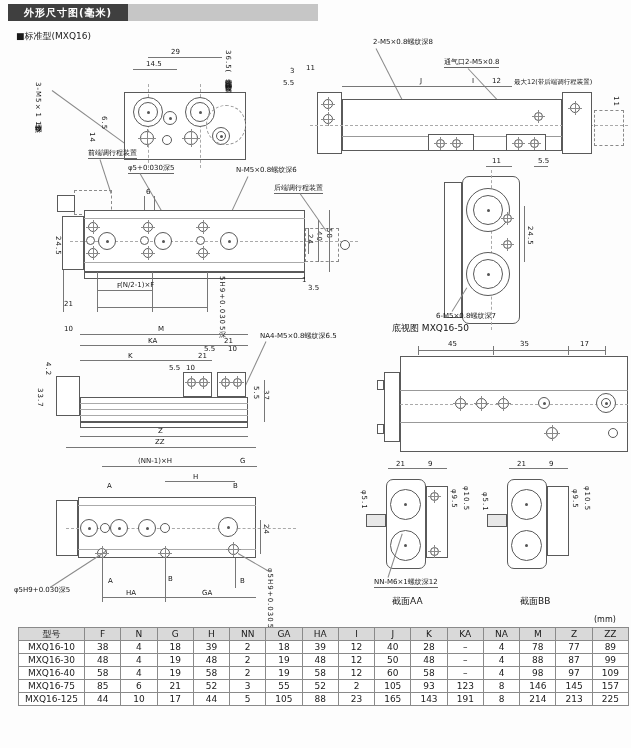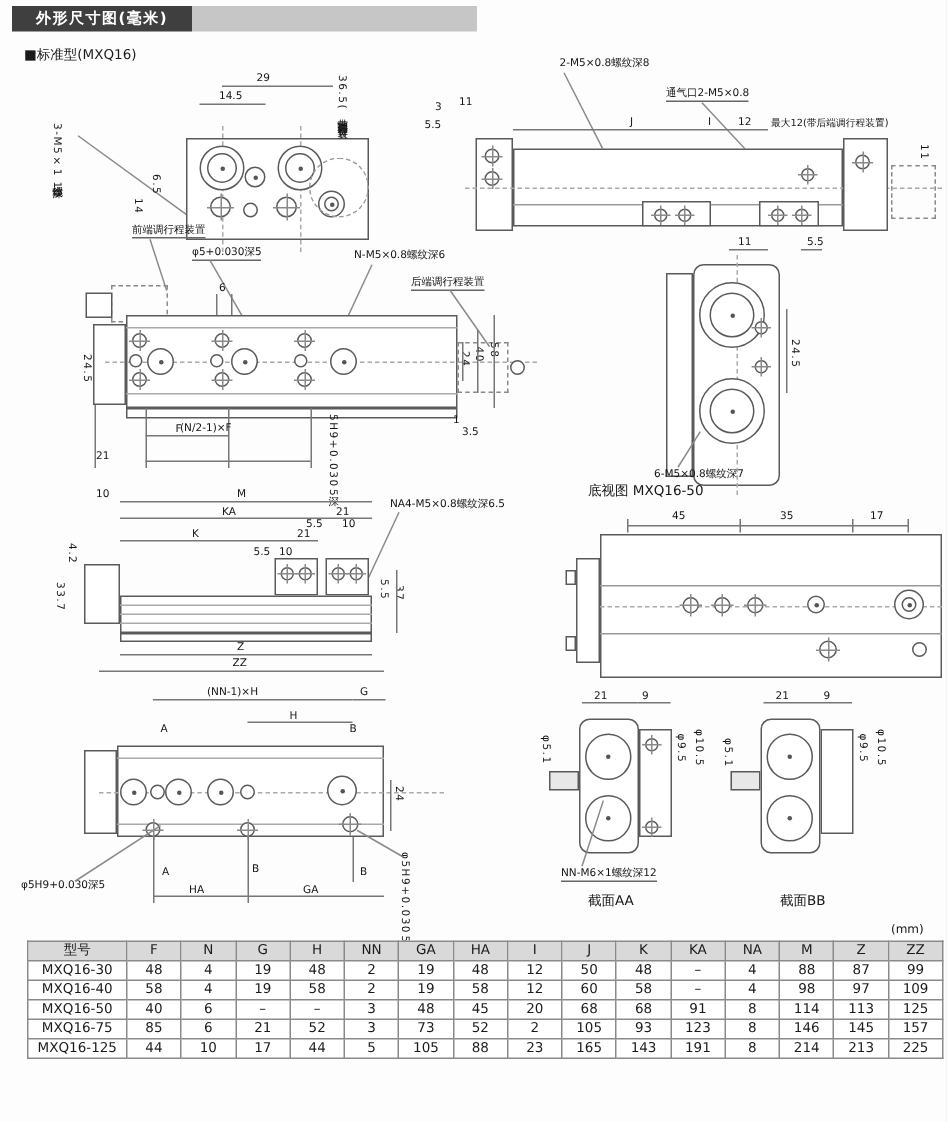--- a/index.html
+++ b/index.html
@@ -327,20 +327,38 @@
         <th>K</th>
         <th>KA</th>
         <th>NA</th>
         <th>M</th>
         <th>Z</th>
         <th>ZZ</th>
       </tr>
     </thead>
     <tbody>
         <tr>
+          <td>MXQ16-10</td>
+          <td>38</td>
+          <td>4</td>
+          <td>18</td>
+          <td>39</td>
+          <td>2</td>
+          <td>18</td>
+          <td>39</td>
+          <td>12</td>
+          <td>40</td>
+          <td>28</td>
+          <td>–</td>
+          <td>4</td>
+          <td>78</td>
+          <td>77</td>
+          <td>89</td>
+        </tr>
+        <tr>
           <td>MXQ16-30</td>
           <td>48</td>
           <td>4</td>
           <td>19</td>
           <td>48</td>
           <td>2</td>
           <td>19</td>
           <td>48</td>
           <td>12</td>
           <td>50</td>
@@ -363,45 +381,27 @@
           <td>12</td>
           <td>60</td>
           <td>58</td>
           <td>–</td>
           <td>4</td>
           <td>98</td>
           <td>97</td>
           <td>109</td>
         </tr>
         <tr>
-          <td>MXQ16-50</td>
-          <td>40</td>
-          <td>6</td>
-          <td>–</td>
-          <td>–</td>
-          <td>3</td>
-          <td>48</td>
-          <td>45</td>
-          <td>20</td>
-          <td>68</td>
-          <td>68</td>
-          <td>91</td>
-          <td>8</td>
-          <td>114</td>
-          <td>113</td>
-          <td>125</td>
-        </tr>
-        <tr>
           <td>MXQ16-75</td>
           <td>85</td>
           <td>6</td>
           <td>21</td>
           <td>52</td>
           <td>3</td>
-          <td>73</td>
+          <td>55</td>
           <td>52</td>
           <td>2</td>
           <td>105</td>
           <td>93</td>
           <td>123</td>
           <td>8</td>
           <td>146</td>
           <td>145</td>
           <td>157</td>
         </tr>

